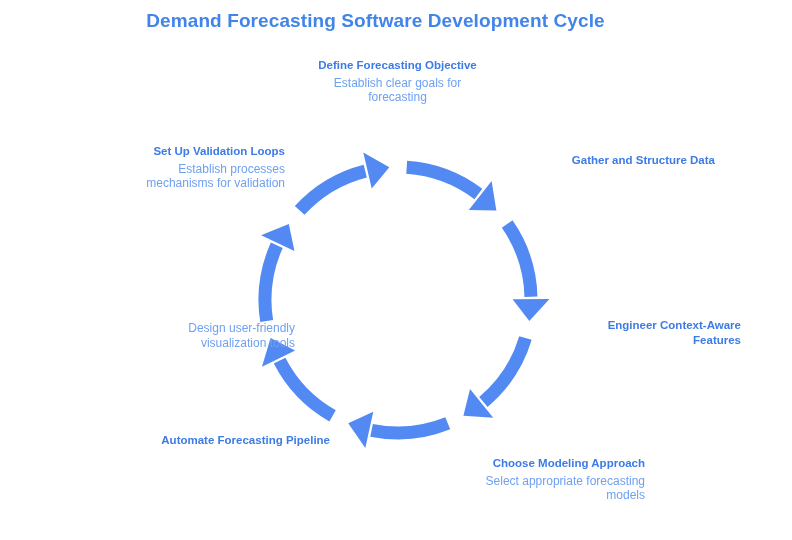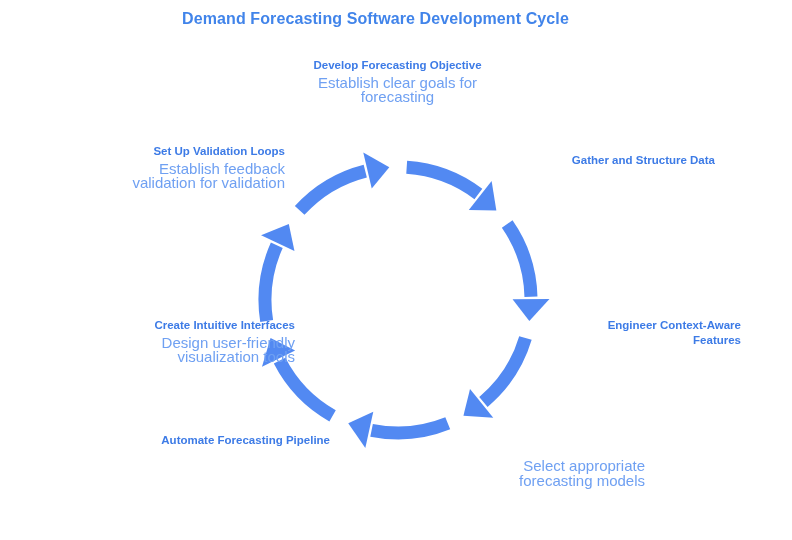--- a/index.html
+++ b/index.html
@@ -13,21 +13,21 @@
     font-family: "Liberation Sans", sans-serif;
     overflow: hidden;
     position: relative;
   }
   #page-title {
     position: absolute;
     top: 10px;
     left: 0;
     width: 751px;
     text-align: center;
-    font-size: 16px;
+    font-size: 19px;
     font-weight: bold;
     color: #4184ea;
     letter-spacing: 0.1px;
   }
   #cycle-canvas {
     position: absolute;
     top: 0;
     left: 0;
   }
   .step-label {
@@ -35,21 +35,21 @@
     width: 175px;
   }
   .step-title {
     font-size: 11.5px;
     font-weight: bold;
     color: #3d7be6;
     line-height: 14.5px;
     margin: 0;
   }
   .step-desc {
-    font-size: 15px;
+    font-size: 12px;
     font-weight: normal;
     color: #6fa0f2;
     line-height: 14.5px;
     margin: 3px 0 0 0;
   }
   .align-center { text-align: center; }
   .align-left   { text-align: right; }
   .align-right  { text-align: right; }
 </style>
 </head>
@@ -69,36 +69,36 @@
     <path d="M 332.5798344444963 415.798108528121 A 133 133 0 0 1 279.6092511273522 360.60223247846267" fill="none" stroke="#5289f2" stroke-width="13" stroke-linecap="butt"></path>
     <polygon points="270.5478354790874,338.01244215956433 261.993051350076,366.6501426775437 295.1462042891701,350.403455316822" fill="#5289f2"></polygon>
     <path d="M 266.6765870826988 321.05139472225085 A 133 133 0 0 1 276.8038421839771 245.22325921859107" fill="none" stroke="#5289f2" stroke-width="13" stroke-linecap="butt"></path>
     <polygon points="288.8155511905471,224.0542552990889 261.09187467855827,235.22116996295472 294.464699099974,251.0117047904188" fill="#5289f2"></polygon>
     <path d="M 299.66254815706213 210.45255132033145 A 133 133 0 0 1 365.26161202714394 171.09228900900166" fill="none" stroke="#5289f2" stroke-width="13" stroke-linecap="butt"></path>
     <polygon points="389.3013838123909,167.28476320926575 363.2853087908911,152.57197751358046 371.74738722374667,188.50913973594024" fill="#5289f2"></polygon>
   </svg>
 
 <div id="labels-layer">
     <div class="step-label align-center" style="left: 310px; top: 58px;">
-      <p class="step-title">Develop Forecasting Objective</p>
+      <p class="step-title">Define Forecasting Objective</p>
       <p class="step-desc">Establish clear goals for forecasting</p>
     </div>
     <div class="step-label align-left" style="left: 540px; top: 153px;">
       <p class="step-title">Gather and Structure Data</p>
     </div>
     <div class="step-label align-left" style="left: 566px; top: 318px;">
       <p class="step-title">Engineer Context-Aware Features</p>
     </div>
     <div class="step-label align-left" style="left: 470px; top: 456px;">
+      <p class="step-title">Choose Modeling Approach</p>
       <p class="step-desc">Select appropriate forecasting models</p>
     </div>
     <div class="step-label align-right" style="left: 155px; top: 433px; text-align: right;">
       <p class="step-title">Automate Forecasting Pipeline</p>
     </div>
     <div class="step-label align-right" style="left: 120px; top: 318px;">
-      <p class="step-title">Create Intuitive Interfaces</p>
       <p class="step-desc">Design user-friendly visualization tools</p>
     </div>
     <div class="step-label align-right" style="left: 110px; top: 144px;">
       <p class="step-title">Set Up Validation Loops</p>
-      <p class="step-desc">Establish feedback validation for validation</p>
+      <p class="step-desc">Establish processes mechanisms for validation</p>
     </div>
   </div>
 
 </body></html>

